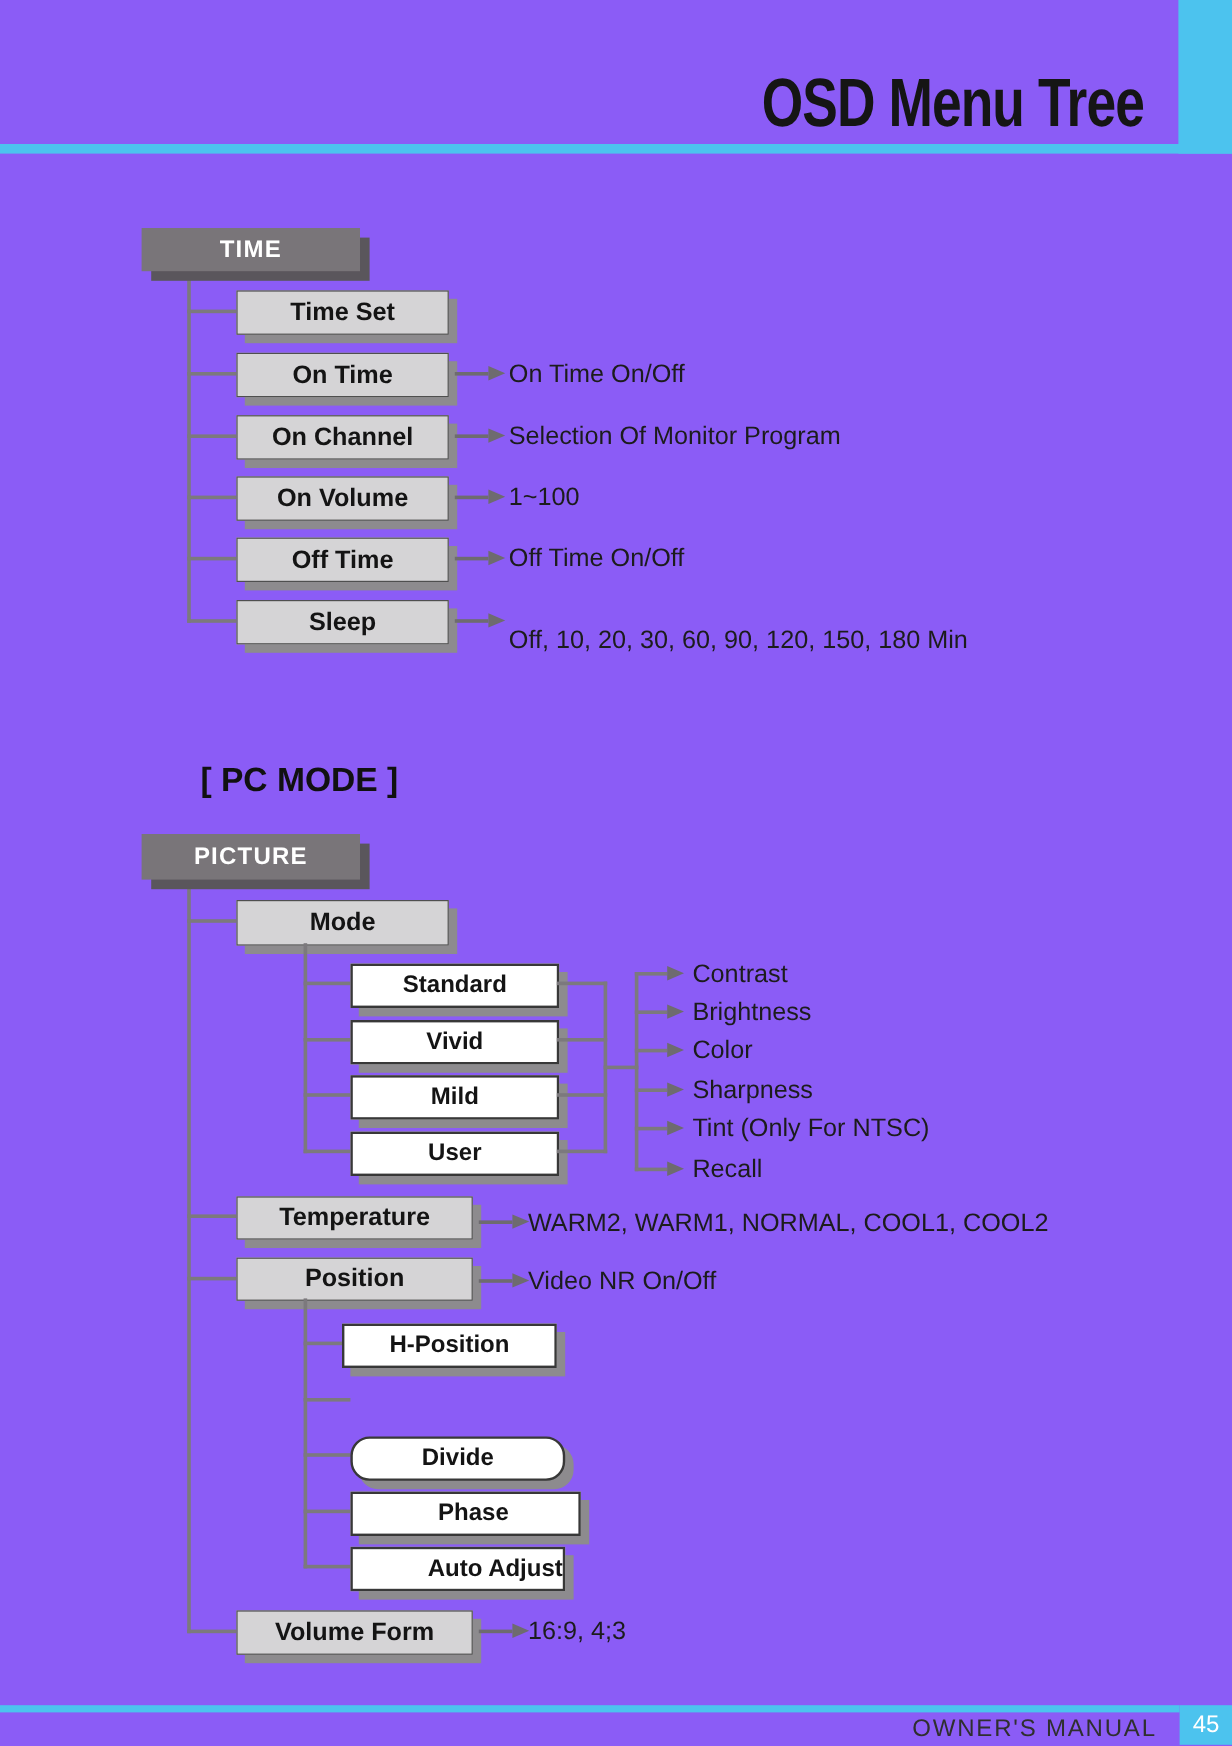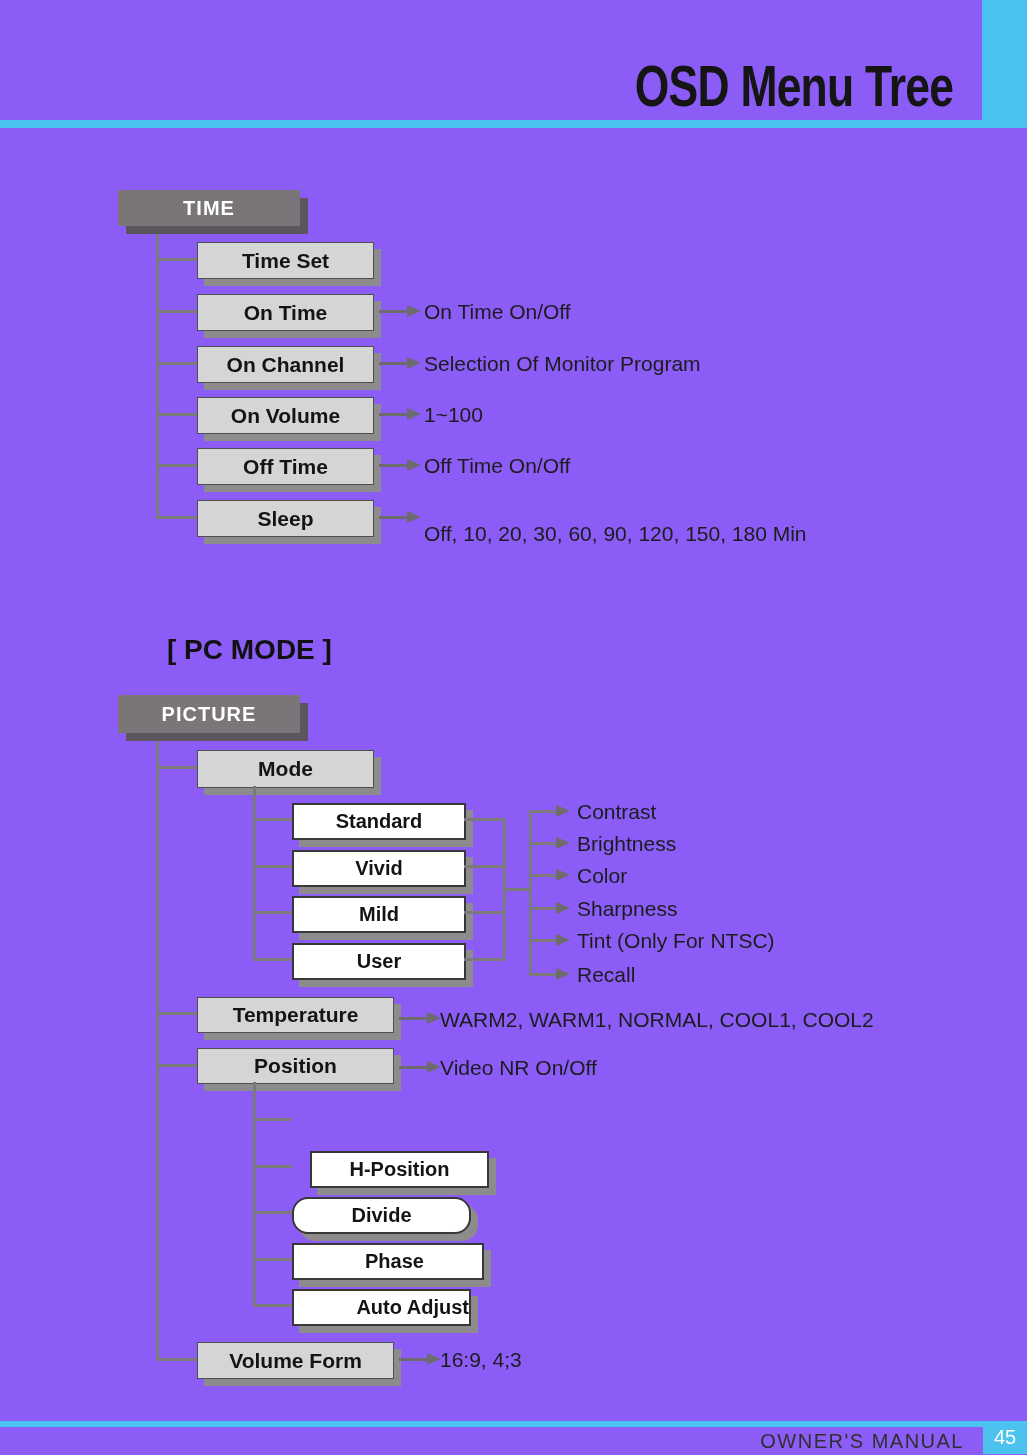--- a/index.html
+++ b/index.html
@@ -194,21 +194,21 @@
   <div class="arrow-head" style="left:427px;top:1061px;"></div>
   <div class="annotation" style="left:440px;top:1068px;">Video NR On/Off</div>
 
   <div class="tline" style="left:253px;top:1082px;width:3px;height:225px;"></div>
   <div class="tline" style="left:253px;top:1118px;width:39px;height:3px;"></div>
   <div class="tline" style="left:253px;top:1165px;width:39px;height:3px;"></div>
   <div class="tline" style="left:253px;top:1211px;width:39px;height:3px;"></div>
   <div class="tline" style="left:253px;top:1258px;width:39px;height:3px;"></div>
   <div class="tline" style="left:253px;top:1304px;width:39px;height:3px;"></div>
 
-  <div class="sub-item" style="left:310px;top:1103px;width:175px;height:33px;margin-top:48px;">
+  <div class="sub-item" style="left:285px;top:1103px;width:175px;height:33px;">
     <span>H-Position</span>
   </div>
   <div class="sub-item" style="left:292px;top:1197px;width:175px;height:33px;border-radius:16px;">
     <span>Divide</span>
   </div>
   <div class="sub-item" style="left:292px;top:1243px;width:175px;height:33px;padding-left:13px;">
     <span>Phase</span>
   </div>
   <div class="sub-item" style="left:292px;top:1289px;width:175px;height:33px;justify-content:flex-end;">
     <span>Auto Adjust</span>

